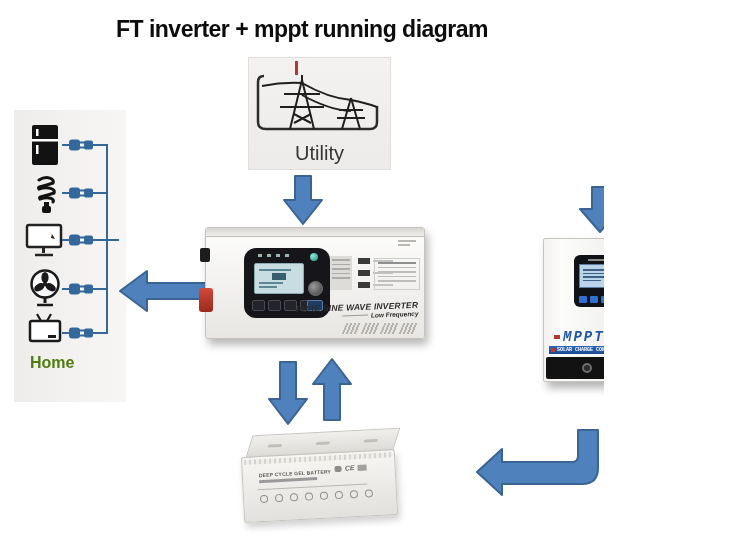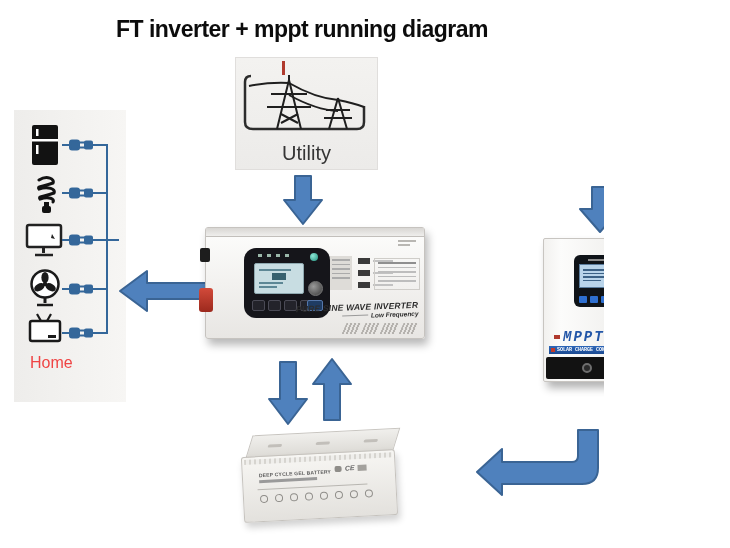--- a/index.html
+++ b/index.html
@@ -14,22 +14,22 @@
   
   .photo-box{position:absolute;background:linear-gradient(180deg,#f3f2f0,#ecebe9);
              border:1px solid #e0dedc;}
   .photo-label{position:absolute;left:0;right:0;bottom:4px;text-align:center;
                color:#353535;font-size:20px;font-weight:500;}
   .red-tick{position:absolute;background:#b03a2e;}
 
   
   .appl-panel{position:absolute;left:14px;top:110px;width:112px;height:292px;
               background:linear-gradient(90deg,#eeedeb,#f7f6f4);}
-  .home-label{position:absolute;left:30px;top:352px;font-size:16px;font-weight:400;
-              color:#ef4444;line-height:1.35;}
+  .home-label{position:absolute;left:30px;top:352px;font-size:16px;font-weight:700;
+              color:#4d7c0f;line-height:1.35;}
   .bus{position:absolute;left:106px;top:145px;width:2px;height:188px;background:#34679a;}
   .bus-stub{position:absolute;left:108px;top:239px;width:11px;height:2px;background:#34679a;}
   .plug{position:absolute;left:62px;width:46px;height:12px;}
 
   
   .inverter{position:absolute;left:205px;top:227px;width:218px;height:110px;
             background:linear-gradient(180deg,#fdfdfc,#e8e6e3);border:1px solid #c6c3bf;
             border-radius:3px;box-shadow:3px 6px 8px rgba(0,0,0,.28);}
   .inv-topstrip{position:absolute;left:0;top:0;right:0;height:8px;
                 background:linear-gradient(180deg,#d8d6d3,#efeeec);border-bottom:1px solid #c2bfbb;}
@@ -221,21 +221,21 @@
           <rect x="23" y="2.5" width="7" height="7" rx="1"></rect>
       <path d="M30,6 H46" fill="none"></path>
         </g>
       </svg>
   </div>
 
   <div class="home-label">
     <div>Home</div>
   </div>
 
-  <div class="photo-box" style="left:235px;top:57px;width:141px;height:111px">
+  <div class="photo-box" style="left:248px;top:57px;width:141px;height:111px">
     <div class="red-tick" style="left:46px;top:3px;width:3px;height:14px"></div>
     <svg class="abs" style="left:5px;top:12px" width="130" height="64" viewBox="0 0 130 64">
       <path d="M10,6 Q4,6 4,12 L4,52 Q4,59 12,59 L116,59 Q123,59 123,52 L123,36" stroke="#2c2c2c" stroke-width="2.5" fill="none"></path>
       <g stroke="#1f1f1f" stroke-width="2" fill="none">
         <path d="M36,59 L48,10 M60,59 L48,10 M48,10 L48,5"></path>
         <path d="M30,24 L66,24 M26,37 L70,37"></path>
         <path d="M40,44 L57,53 M57,44 L40,53"></path>
         <path d="M88,59 L97,28 M106,59 L97,28"></path>
         <path d="M85,40 L109,40 M83,48 L111,48"></path>
         <path d="M8,16 Q28,12 48,13"></path>

